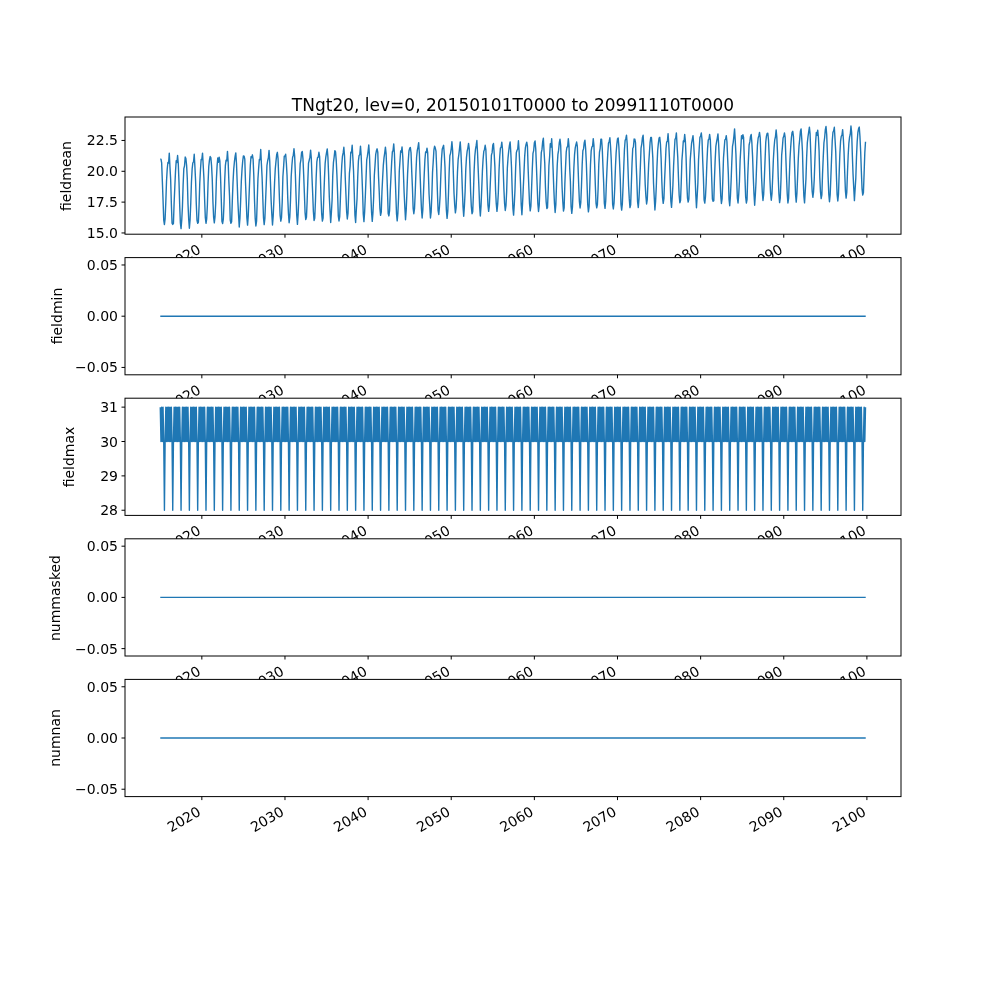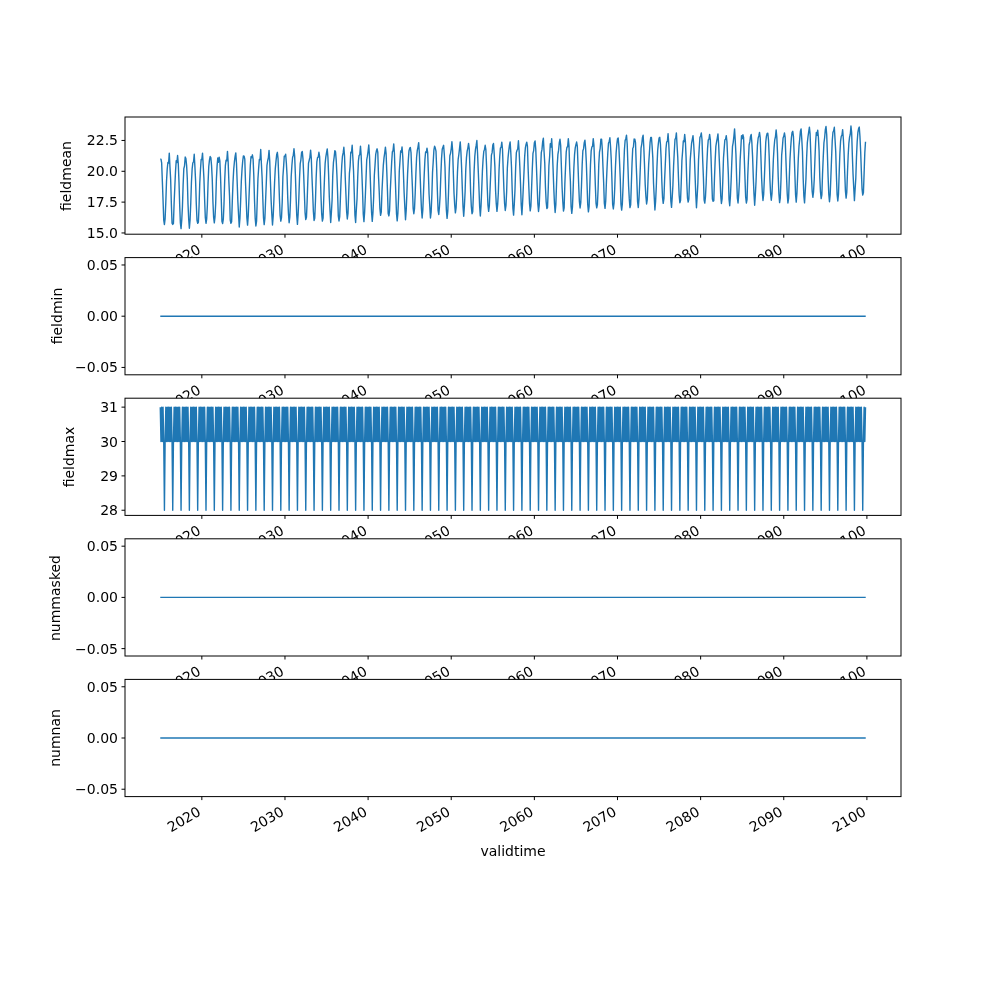--- a/index.html
+++ b/index.html
@@ -182,19 +182,19 @@
         <line x1="617.4963897756727" y1="796.6" x2="617.4963897756727" y2="800.1" stroke="#000000" stroke-width="1"></line>
         <text transform="translate(617.5,814.6) rotate(-30)" text-anchor="end" font-size="14" font-family="&quot;DejaVu Sans&quot;, sans-serif" fill="#000000">2070</text>
         <line x1="700.6279647762084" y1="796.6" x2="700.6279647762084" y2="800.1" stroke="#000000" stroke-width="1"></line>
         <text transform="translate(700.6,814.6) rotate(-30)" text-anchor="end" font-size="14" font-family="&quot;DejaVu Sans&quot;, sans-serif" fill="#000000">2080</text>
         <line x1="783.7595397767441" y1="796.6" x2="783.7595397767441" y2="800.1" stroke="#000000" stroke-width="1"></line>
         <text transform="translate(783.8,814.6) rotate(-30)" text-anchor="end" font-size="14" font-family="&quot;DejaVu Sans&quot;, sans-serif" fill="#000000">2090</text>
         <line x1="866.8911147772797" y1="796.6" x2="866.8911147772797" y2="800.1" stroke="#000000" stroke-width="1"></line>
         <text transform="translate(866.9,814.6) rotate(-30)" text-anchor="end" font-size="14" font-family="&quot;DejaVu Sans&quot;, sans-serif" fill="#000000">2100</text>
       </g>
     </svg>
-  <div class="xlabel">validtime</div>
+  <div class="title">TNgt20, lev=0, 20150101T0000 to 20991110T0000</div>
   <div class="ylabel yl0">fieldmean</div>
   <div class="ylabel yl1">fieldmin</div>
   <div class="ylabel yl2">fieldmax</div>
   <div class="ylabel yl3">nummasked</div>
   <div class="ylabel yl4">numnan</div>
 </div>
 
 </body></html>

